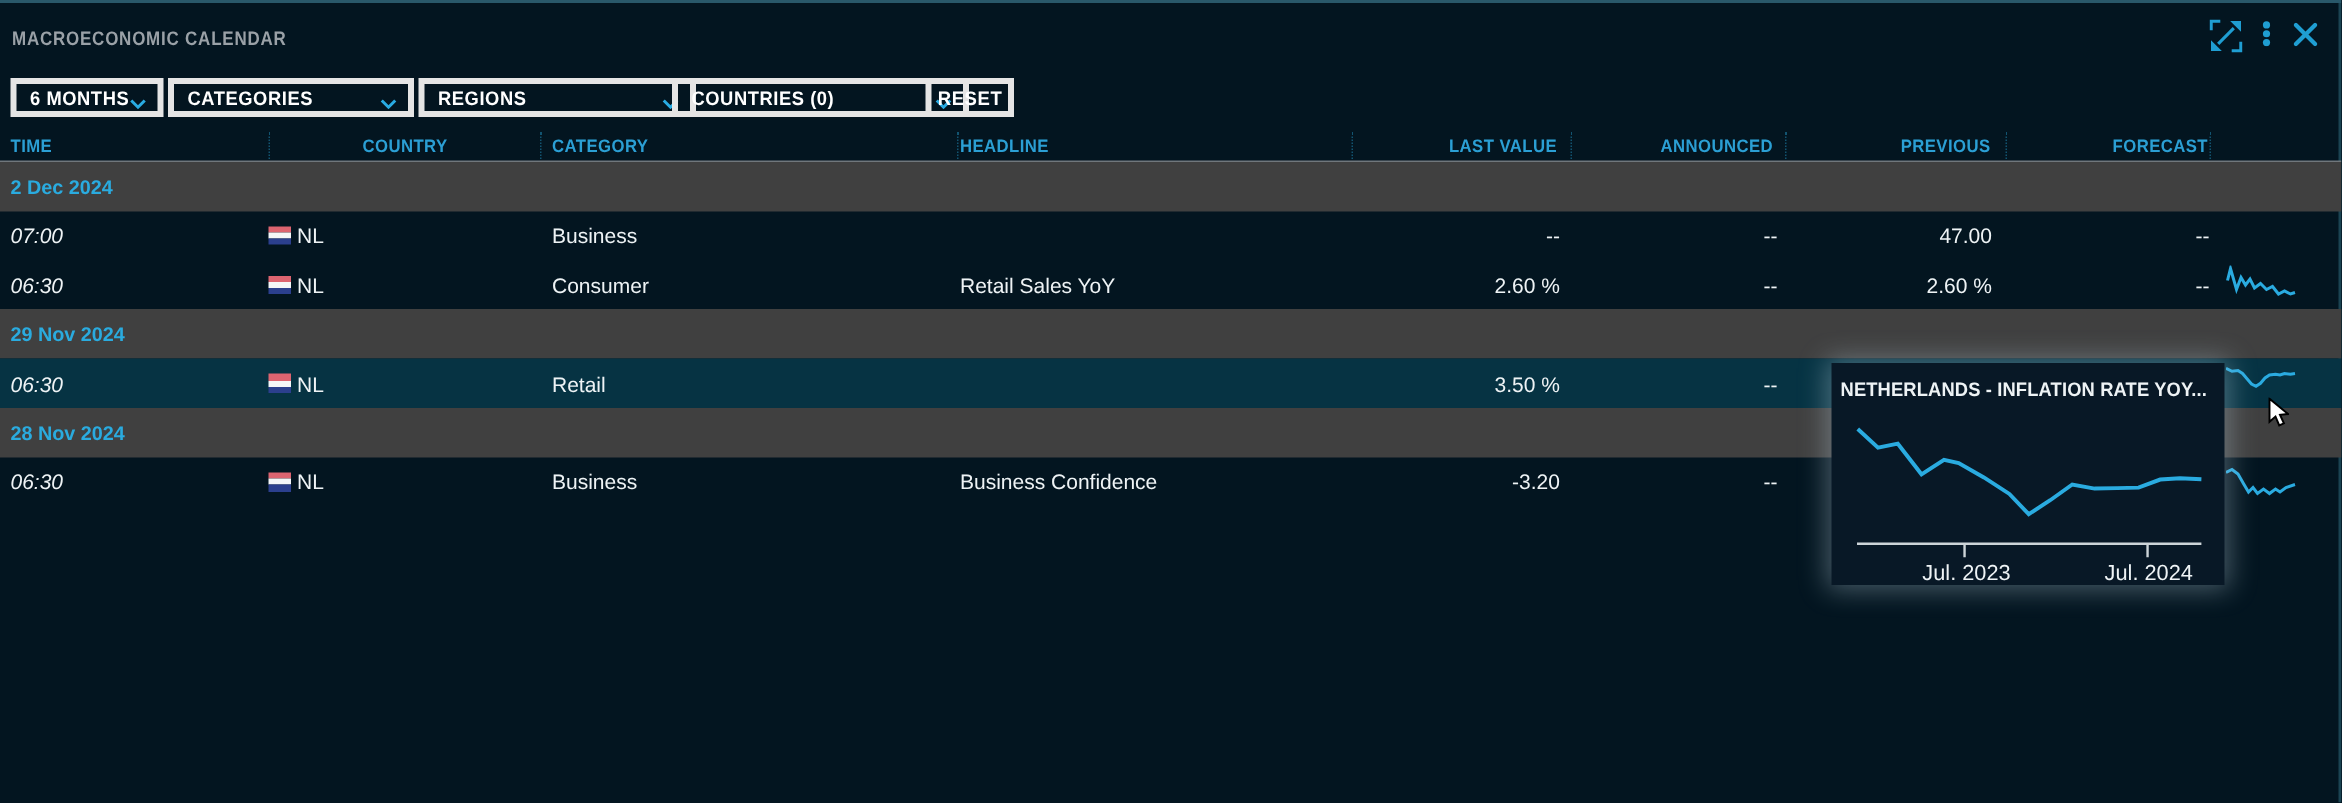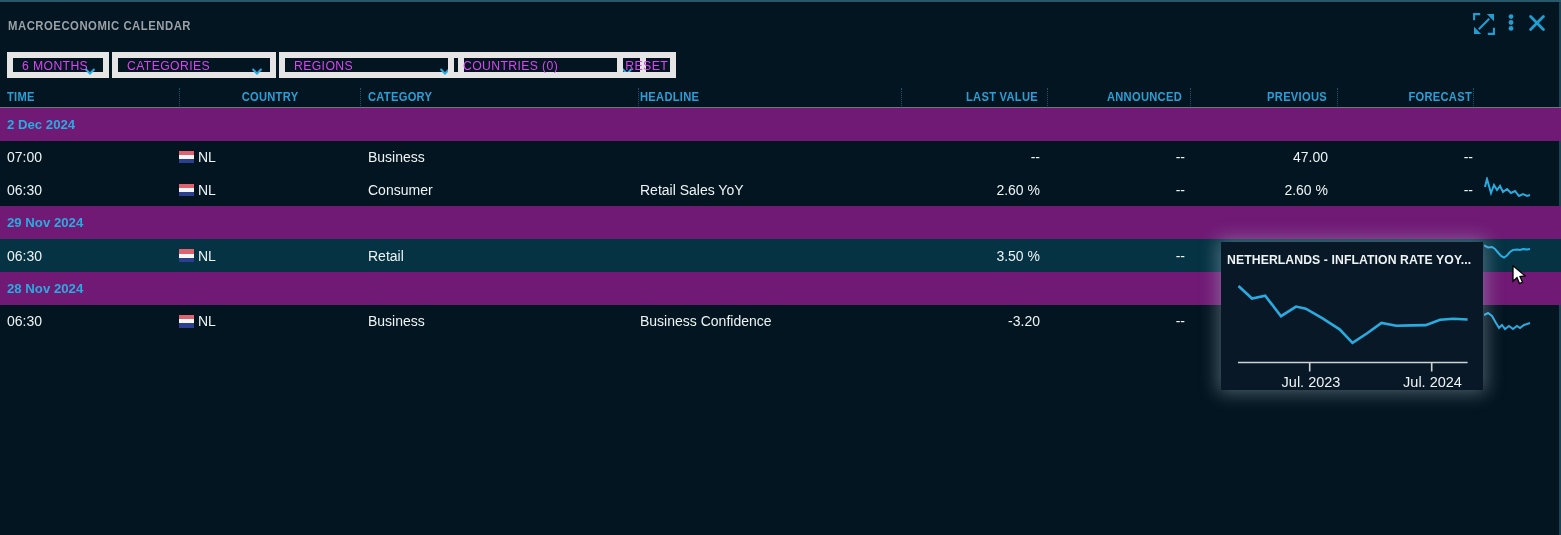--- a/index.html
+++ b/index.html
@@ -8,35 +8,35 @@
   position:relative;
   background:#031520;
   font-family:"Liberation Sans", sans-serif;
   -webkit-font-smoothing:antialiased;
 }
 .topline { position:absolute; left:0; top:0; width:1561px; height:1.6px; background:#29586a; }
 .rightline { position:absolute; right:0; top:2px; width:2px; height:533px; background:#1b4453; }
 .title { position:absolute; left:8px; top:18px; font-size:13px; font-weight:bold; color:#9aa1a7; letter-spacing:0.6px; transform:scaleX(0.87); transform-origin:left center; }
 .icon { position:absolute; }
 
-.dd { position:absolute; top:52px; height:26px; border:6px solid #e5e5e5; color:#d946ef; font-size:13px; letter-spacing:0.4px; display:flex; align-items:center; padding-left:9px; }
+.dd { position:absolute; top:52px; height:26px; border:4px solid #e5e5e5; color:#ffffff; font-size:13px; letter-spacing:0.4px; display:flex; align-items:center; padding-left:9px;font-weight:bold; }
 .dd span.t { display:inline-block; transform:scaleX(0.94); transform-origin:left center; white-space:nowrap; }
 .dd .chev { position:absolute; right:7px; top:10px; }
 
 .th { position:absolute; top:90px; font-size:12px; font-weight:bold; color:#2b9fd4; letter-spacing:0.3px; }
 .th.l { transform:scaleX(0.93); transform-origin:left center; }
 .th.r { transform:scaleX(0.93); transform-origin:right center; }
 .th.c { transform:scaleX(0.93); transform-origin:center center; }
 .sep { position:absolute; top:88px; height:18px; width:0; border-left:1px dotted rgba(41,171,226,0.42); }
 .hline { position:absolute; left:0; top:106.5px; width:1561px; height:1.4px; background:#70777c; }
 
 .row { position:absolute; left:0; width:1561px; height:32.85px; }
 .row .cell { position:absolute; top:0; height:32.85px; display:flex; align-items:center; font-size:14px; color:#eef3f5; }
-.daterow { position:absolute; left:0; width:1561px; height:32.85px; background:#701a75; color:#2aabdf; font-size:13.2px; font-weight:bold; display:flex; align-items:center; padding-left:7px; }
-.c-time { left:7px; }
+.daterow { position:absolute; left:0; width:1561px; height:32.85px; background:#404040; color:#2aabdf; font-size:13.2px; font-weight:bold; display:flex; align-items:center; padding-left:7px; }
+.c-time { left:7px;font-style:italic; }
 .c-country { left:179px; width:182px; justify-content:flex-start; }
 .c-cat { left:368px; }
 .c-head { left:640px; }
 .num { justify-content:flex-end; }
 .c-lv { left:905px; width:135px; }
 .c-ann { left:1050px; width:135px; }
 .c-prev { left:1190px; width:138px; }
 .c-fc { left:1335px; width:138px; }
 .flag { display:inline-block; width:15px; height:12.5px; margin-right:4px; }
 .flag div { height:4.17px; }

